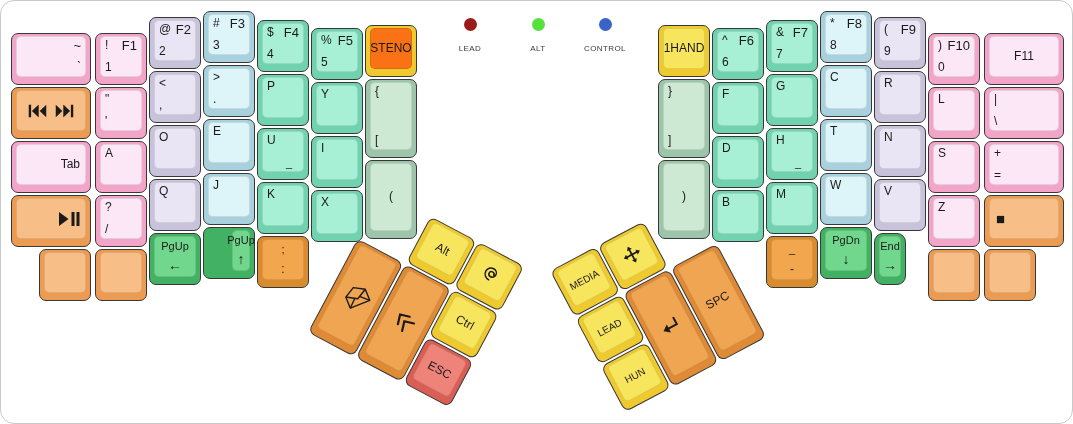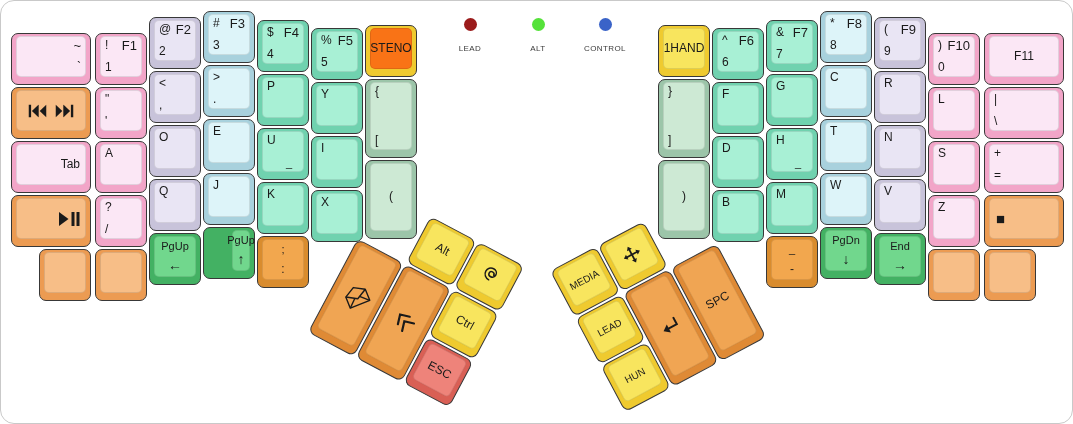--- a/index.html
+++ b/index.html
@@ -353,21 +353,21 @@
       <div class="key" style="left: 873px; top: 124px; width: 52px; height: 52px; background: rgb(200, 195, 218);">
         <div class="cap" style="background: rgb(233, 229, 244);">
           <div class="leg p-tl">N</div>
         </div>
       </div>
       <div class="key" style="left: 873px; top: 178px; width: 52px; height: 52px; background: rgb(200, 195, 218);">
         <div class="cap" style="background: rgb(233, 229, 244);">
           <div class="leg p-tl">V</div>
         </div>
       </div>
-      <div class="key" style="left: 873px; top: 232px; width: 52px; height: 52px; background: rgb(67, 177, 99);">
+      <div class="key" style="left: 873px; top: 232px; width: 32px; height: 52px; background: rgb(67, 177, 99); border-radius: 9px;">
         <div class="cap" style="background: rgb(113, 215, 141);">
           <div class="leg p-tc">End</div>
           <div class="leg p-bc arrow">→</div>
         </div>
       </div>
       <div class="key" style="left: 927px; top: 32px; width: 52px; height: 52px; background: rgb(242, 165, 200);">
         <div class="cap" style="background: rgb(251, 231, 245);">
           <div class="leg p-tl">)</div>
           <div class="leg p-tr">F10</div>
           <div class="leg p-bl">0</div>

